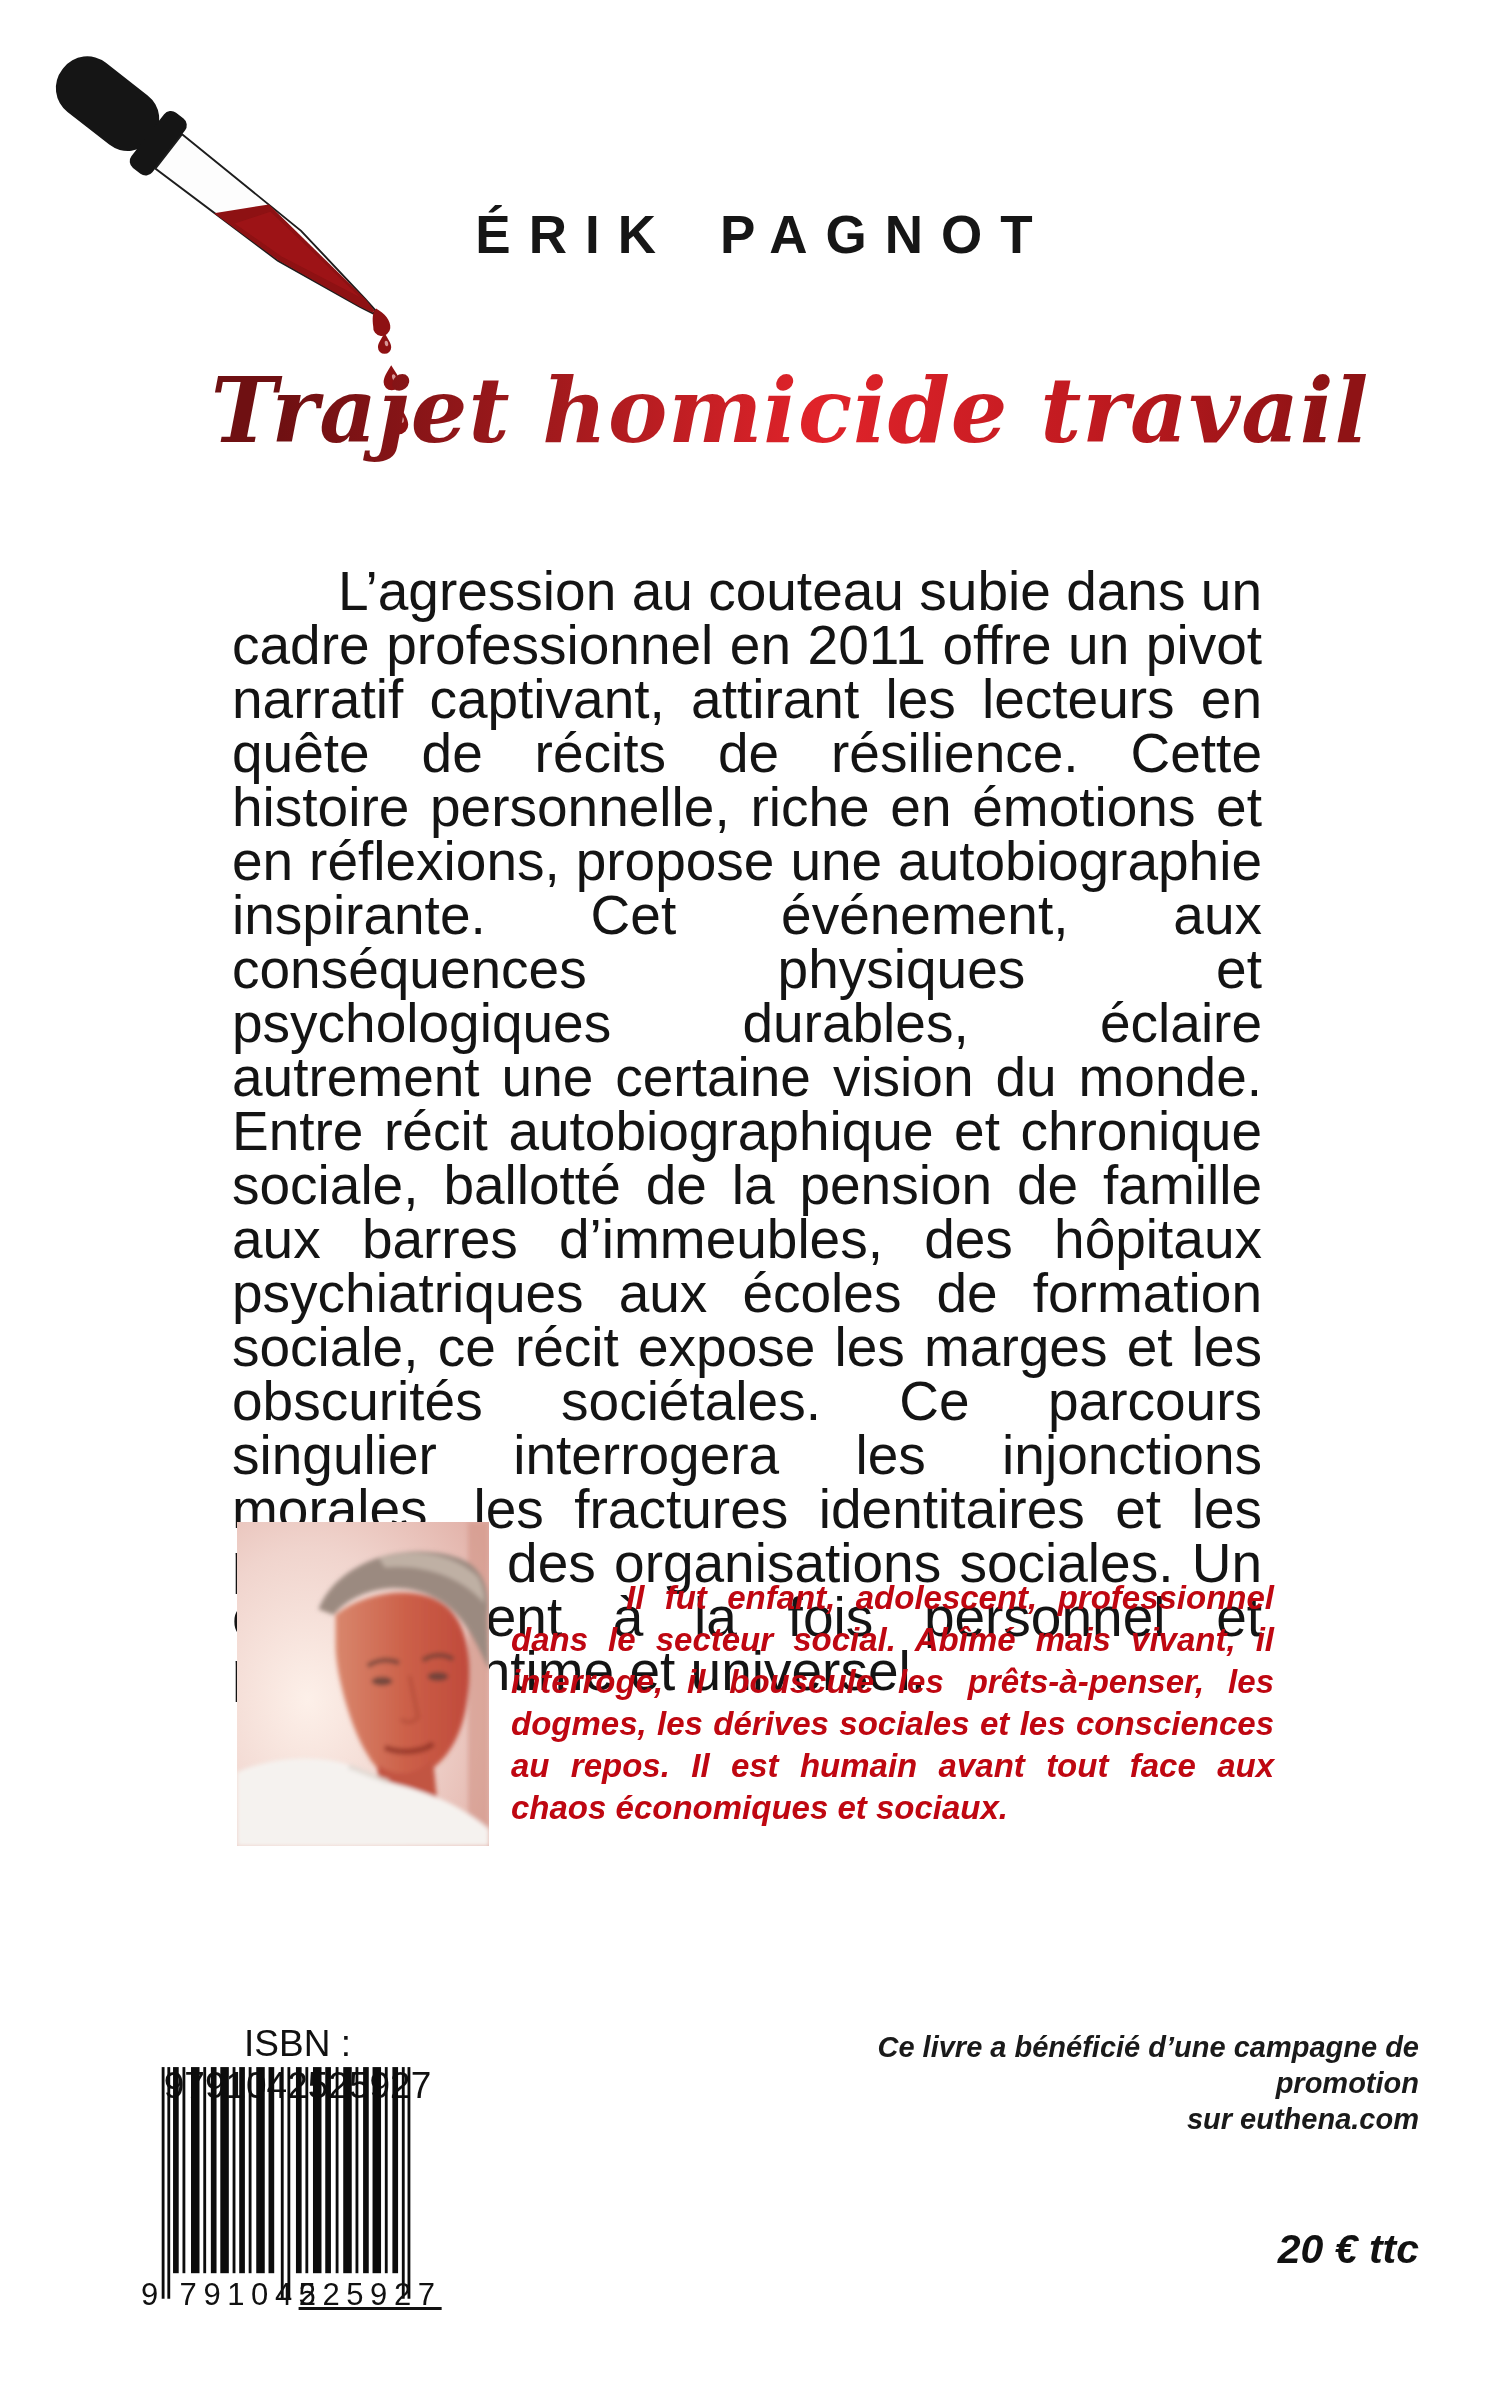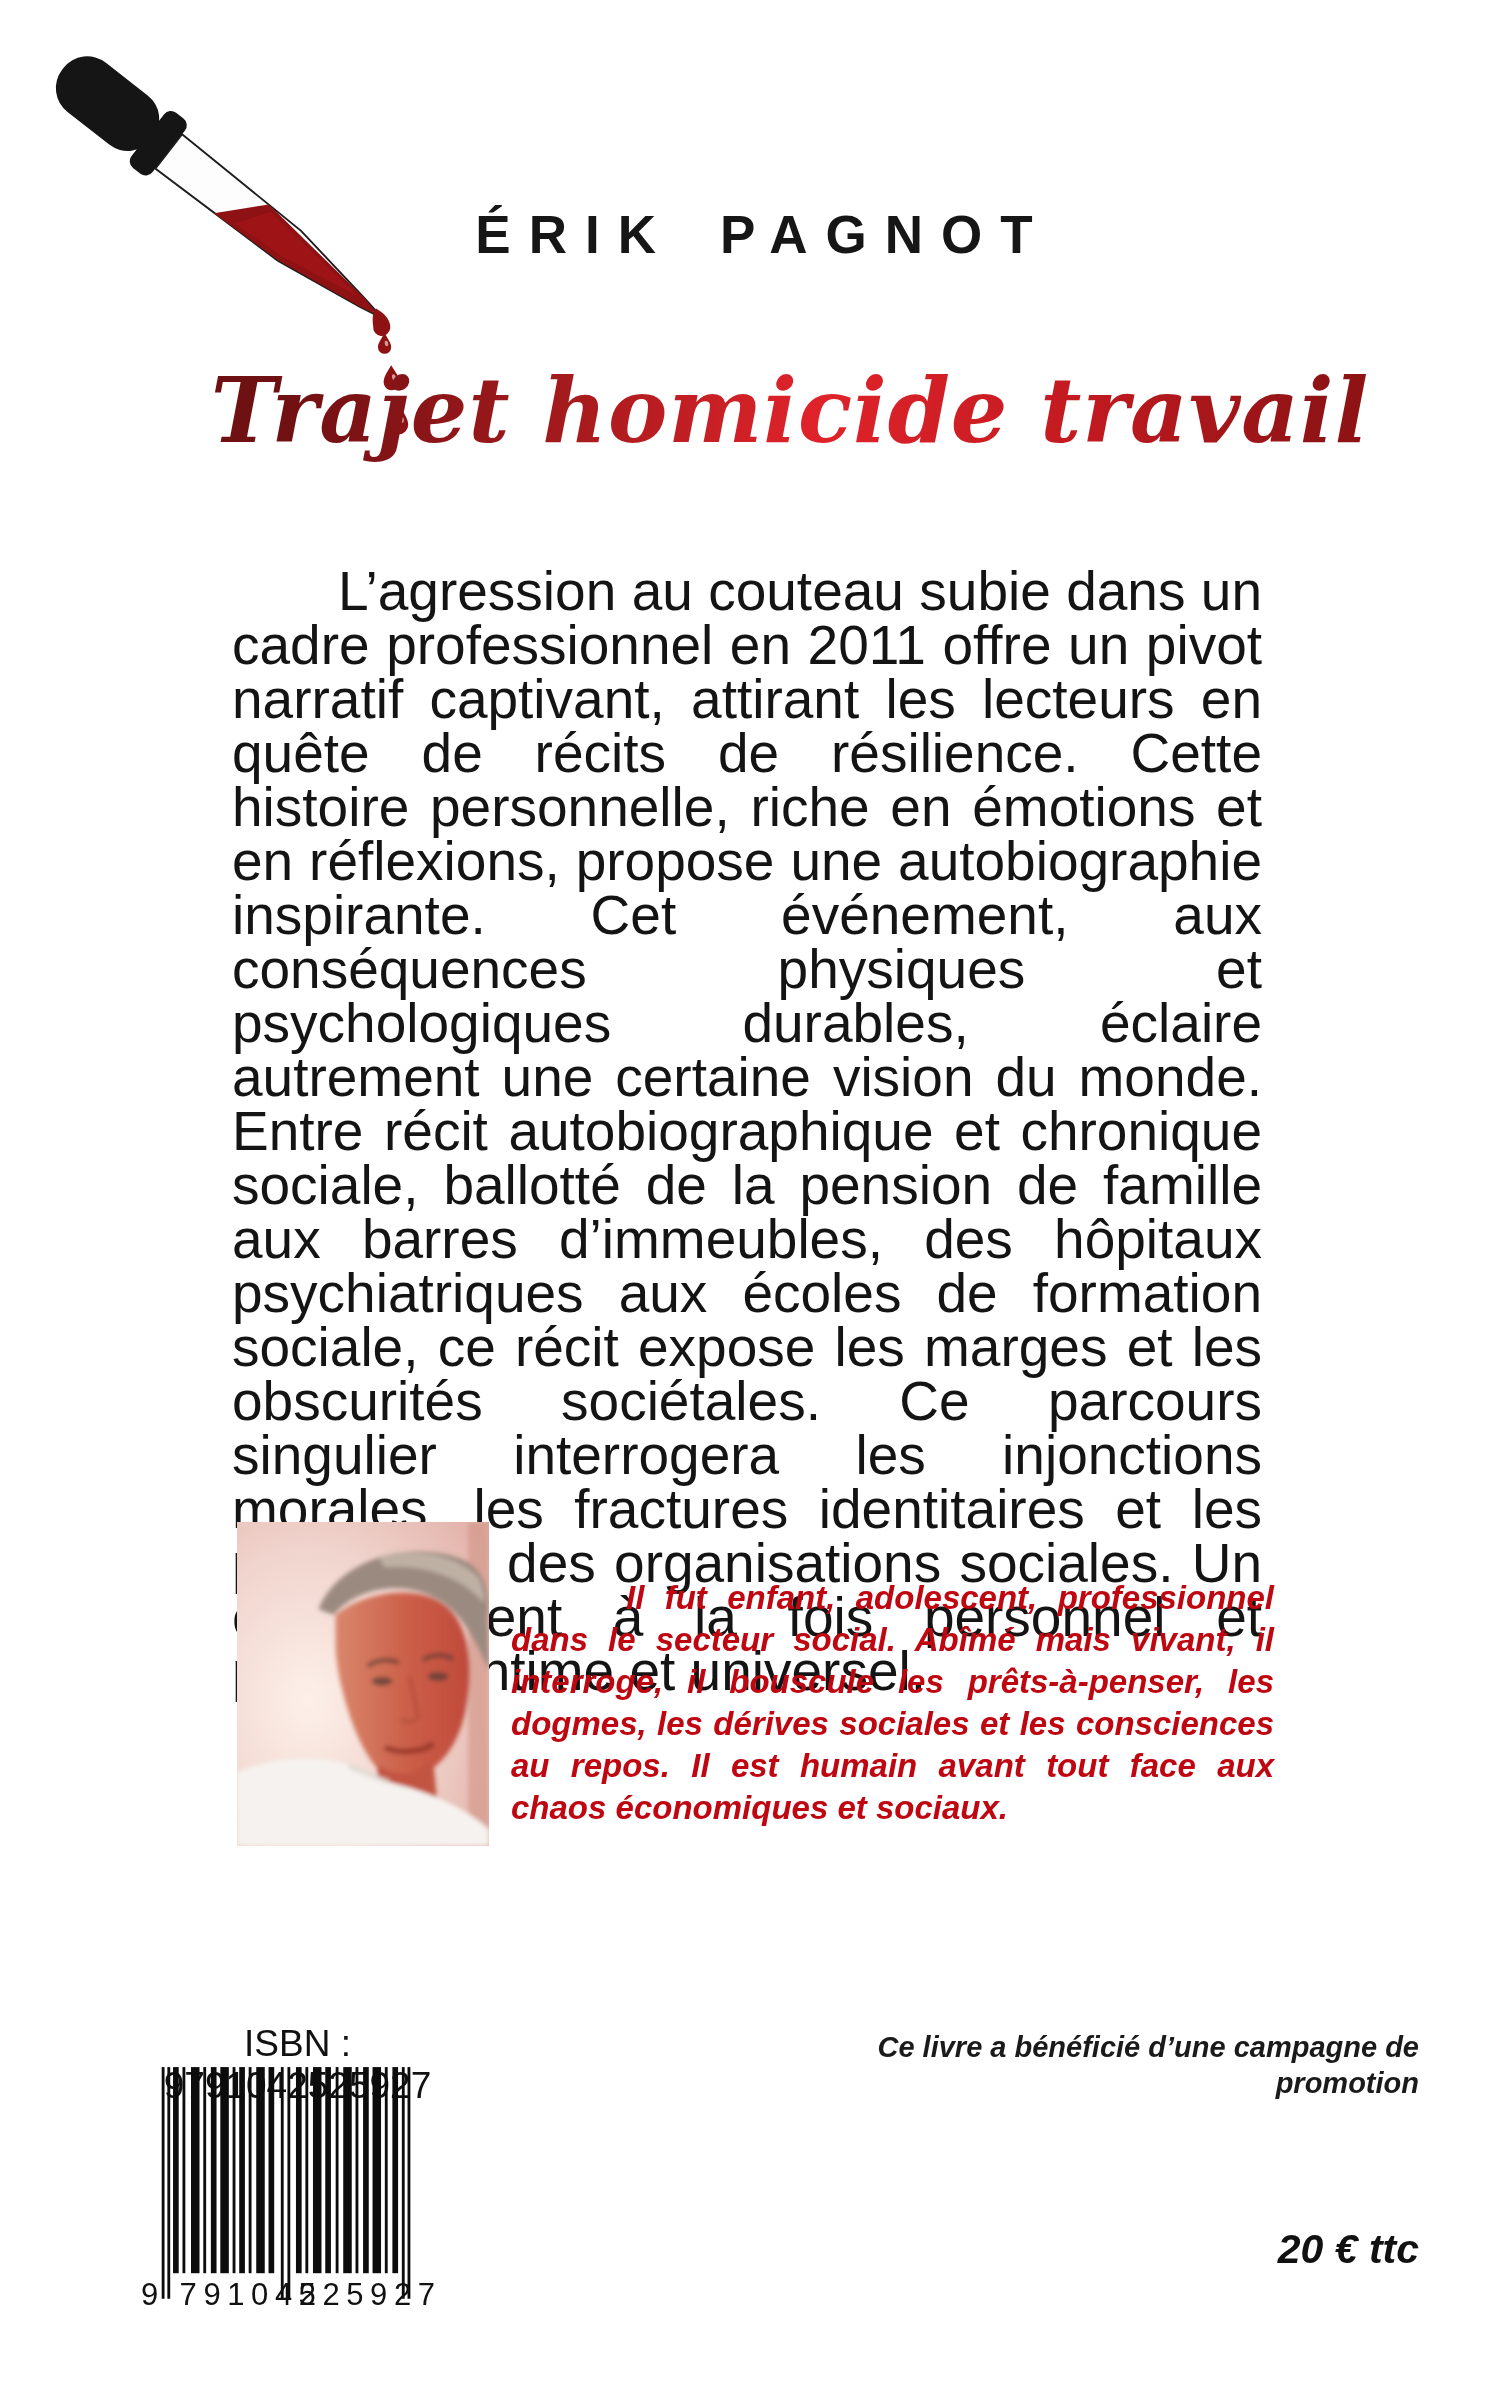--- a/index.html
+++ b/index.html
@@ -43,21 +43,21 @@
   
   .isbn-label{
     position:absolute; left:146px; top:2023px; width:303px; text-align:center;
     font-size:37px; color:#111;
   }
   .barcode{position:absolute; left:139px; top:2067px; width:295px; height:246px;}
   .barcode svg{position:absolute; left:0; top:0;}
   .barcode .digits{position:absolute; bottom:1.9px; height:34px; font-size:31px; color:#111;}
   .bc-d0{left:0;   width:21px;  text-align:center;}
   .bc-d1{left:34px; width:106px; text-align:center; letter-spacing:6.6px; text-indent:6.6px;}
-  .bc-d2{left:153px;width:106px; text-align:left; letter-spacing:6.6px; text-indent:6.6px;}
+  .bc-d2{left:153px;width:106px; text-align:left; letter-spacing:6.6px; text-indent:6.6px;text-decoration:underline;}
   .promo{
     position:absolute; right:89px; top:2029px; width:662px; text-align:right;
     font-size:29px; line-height:36px; font-weight:bold; font-style:italic; color:#1a1a1a;
   }
   .price{
     position:absolute; right:89px; top:2226px; width:568px; text-align:right;
     font-size:41px; font-weight:bold; font-style:italic; color:#111;
   }
   .website{
     position:absolute; right:89px; top:2273px; width:662px; text-align:right;
@@ -171,18 +171,19 @@
         <rect x="268" y="0" width="6" height="218"></rect>
       </g>
     </svg>
     <span class="digits bc-d0">9</span>
     <span class="digits bc-d1">791042</span>
     <span class="digits bc-d2">525927</span>
   </div>
 
   <div class="promo">
     <div>Ce livre a bénéficié d’une campagne de promotion</div>
+    <div>sur euthena.com</div>
   </div>
 
   <div class="price">20 € ttc</div>
 
 </div>
 
 
 </body></html>

